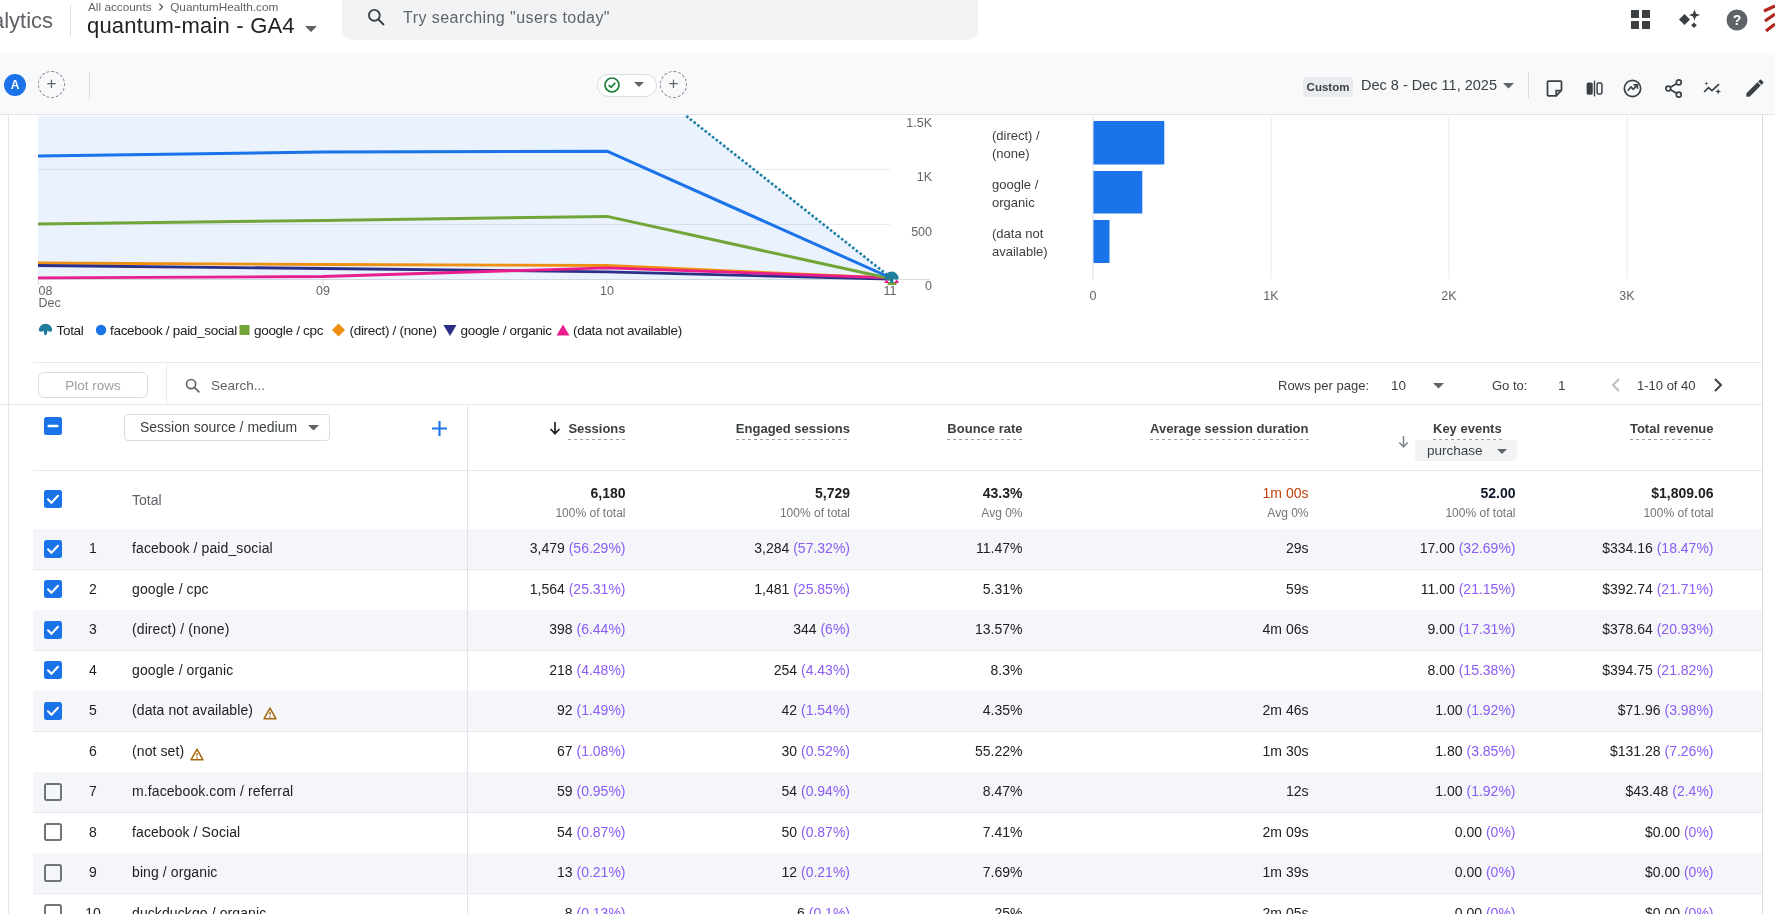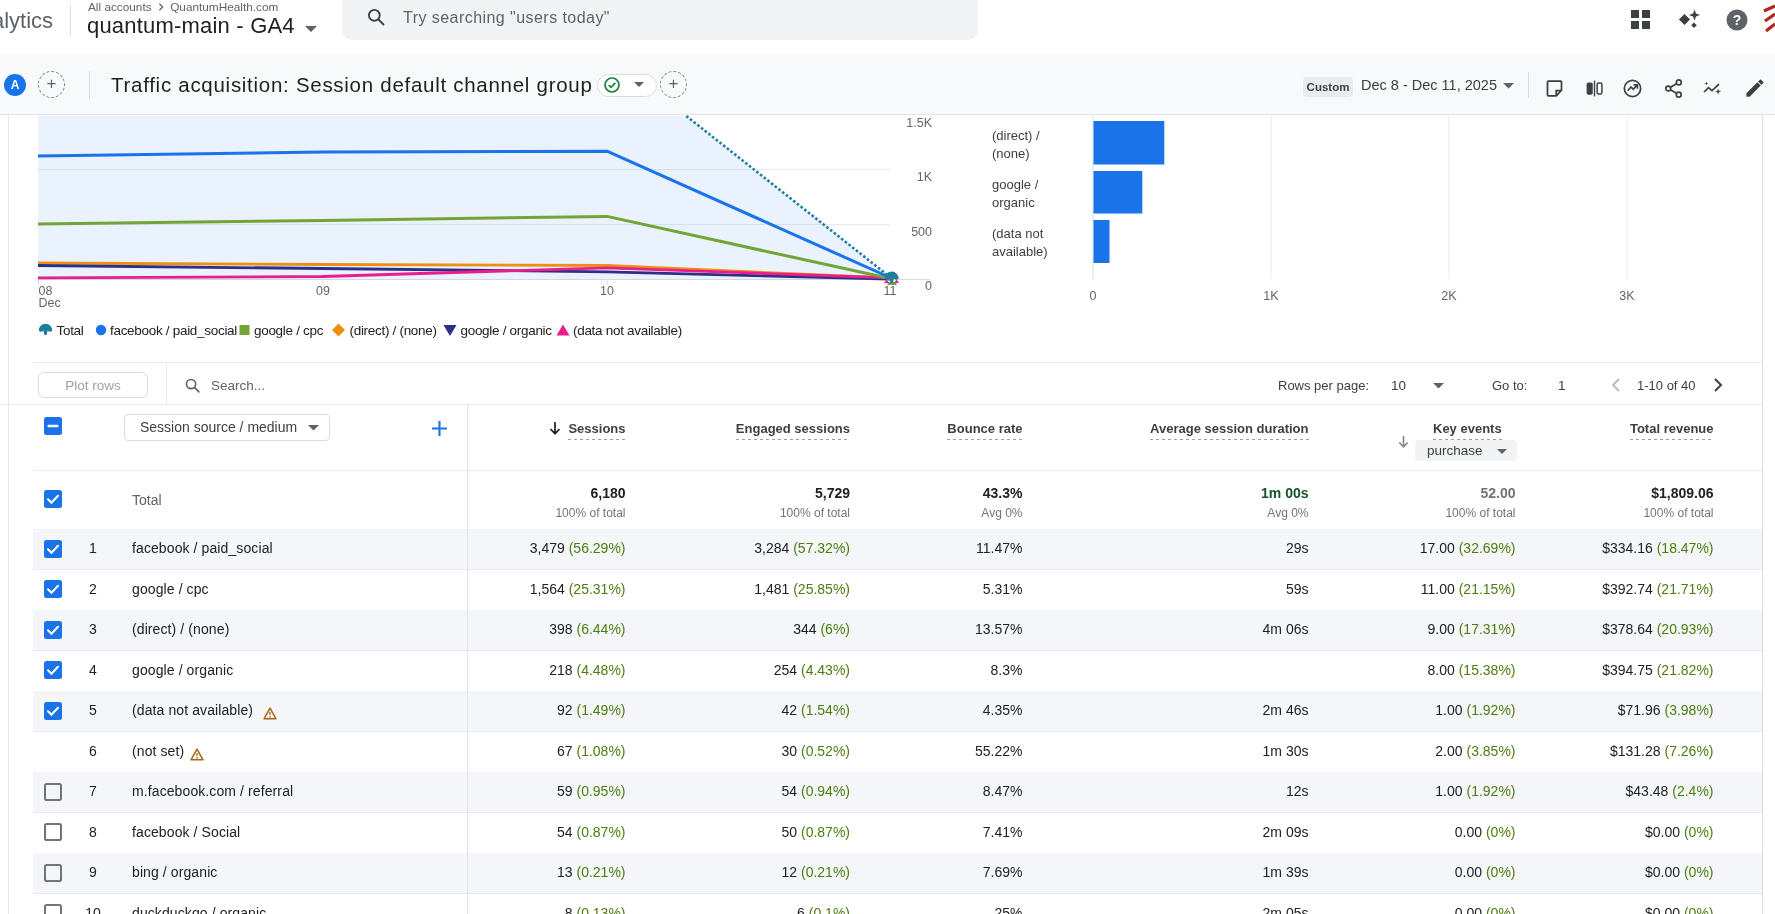--- a/index.html
+++ b/index.html
@@ -2,21 +2,21 @@
 <html><head><meta charset="utf-8">
 <style>
 *{margin:0;padding:0;box-sizing:border-box}
 html,body{width:1775px;height:914px;overflow:hidden;background:#fff;
  font-family:"Liberation Sans",sans-serif;-webkit-font-smoothing:antialiased}
 .abs{position:absolute}
 #page{position:relative;width:1775px;height:914px;background:#fff;overflow:hidden}
 .hr{position:absolute;height:1px;background:#e8eaed}
 .vr{position:absolute;width:1px;background:#dadce0}
 .num{color:#202124}
-.pct{color:#4d7c0f}
+.pct{color:#8b5cf6}
 .cell{position:absolute;font-size:14px;white-space:nowrap}
 .cellr{text-align:right}
 .dim{font-size:14px;color:#202124;font-weight:500;letter-spacing:.1px}
 .hdr{position:absolute;font-size:13px;color:#3c4043;font-weight:bold;white-space:nowrap;padding-bottom:4px;background-image:repeating-linear-gradient(90deg,#9aa0a6 0 3px,transparent 3px 6px);background-size:100% 1px;background-position:0 100%;background-repeat:no-repeat}
 </style></head><body>
 <div id="page">
 
 <div class="abs" style="left:-8px;top:8px;font-size:22px;color:#5f6368;">alytics</div>
 <div class="vr" style="left:70px;top:5px;height:31px"></div>
 <div class="abs" style="left:88px;top:0px;font-size:11.8px;color:#5f6368">All accounts <svg width="8" height="8" viewBox="0 0 10 10" style="margin:0 2px">
@@ -47,21 +47,20 @@
       <circle cx="11" cy="11" r="10.5" fill="#5f6368"></circle>
       <text x="11" y="15.8" font-size="14" font-weight="bold" fill="#fff" text-anchor="middle" font-family="Liberation Sans">?</text>
     </svg>
 <svg class="abs" style="left:1763px;top:3px" width="12" height="30" viewBox="0 0 12 30">
       <path d="M1 8 L12 3 M2 18 L12 11 M3 28 L12 21" stroke="#b3261e" stroke-width="3.2"></path>
     </svg>
 <div class="abs" style="left:0;top:53px;width:1775px;height:62px;background:#f8f9fa;border-bottom:1px solid #e1e4e8"></div>
 <div class="abs" style="left:4px;top:74px;width:22px;height:22px;border-radius:50%;background:#1a73e8;color:#fff;font-size:12px;font-weight:bold;text-align:center;line-height:22px">A</div>
 <div class="abs" style="left:38px;top:71px;width:27px;height:27px;border-radius:50%;border:1.6px dashed #80868b;color:#5f6368;font-size:17px;text-align:center;line-height:24px;font-weight:400">+</div>
 <div class="vr" style="left:89px;top:71px;height:28px"></div>
-<div class="abs" style="left:111px;top:73px;font-size:20.5px;color:#1f1f1f;letter-spacing:.72px">Traffic acquisition: Session default channel group</div>
 <div class="abs" style="left:597px;top:73.5px;width:60px;height:23px;border:1px solid #dadce0;border-radius:12px;background:#fff"></div>
 <svg class="abs" style="left:604px;top:77px" width="16" height="16" viewBox="0 0 16 16">
       <circle cx="8" cy="8" r="7" fill="none" stroke="#188038" stroke-width="1.7"></circle>
       <path d="M4.7 8.2 L7 10.4 L11.3 5.9" fill="none" stroke="#188038" stroke-width="1.7"></path>
     </svg>
 <svg class="abs" style="left:634px;top:82px" width="10" height="6">
       <path d="M0 0 L5 5 L10 0 Z" fill="#5f6368"></path>
     </svg>
 <div class="abs" style="left:660px;top:71px;width:27px;height:27px;border-radius:50%;border:1.6px dashed #80868b;color:#5f6368;font-size:17px;text-align:center;line-height:24px">+</div>
 <div class="abs" style="left:1303px;top:77px;width:50px;height:20px;background:#e9ebee;border-radius:4px;color:#3c4043;font-size:11.5px;font-weight:bold;text-align:center;line-height:20px">Custom</div>
@@ -228,22 +227,22 @@
 <div class="hdr" style="right:61.5px;top:421px">Total revenue</div>
 <div class="hr" style="left:33px;top:470px;width:1729px"></div>
 <svg class="abs" style="left:44px;top:490px" width="18" height="18">
       <rect width="18" height="18" rx="2.5" fill="#1a73e8"></rect>
       <path d="M4 9.3 L7.4 12.7 L14 5.8" fill="none" stroke="#fff" stroke-width="2.1" stroke-linecap="round"></path>
     </svg>
 <div class="abs" style="left:132px;top:492px;font-size:14px;color:#5f6368">Total</div>
 <div class="cell cellr" style="right:1149.5px;top:485px;font-weight:bold;color:#202124">6,180</div><div class="cell cellr" style="right:1149.5px;top:506px;font-size:12px;color:#70757a">100% of total</div>
 <div class="cell cellr" style="right:925px;top:485px;font-weight:bold;color:#202124">5,729</div><div class="cell cellr" style="right:925px;top:506px;font-size:12px;color:#70757a">100% of total</div>
 <div class="cell cellr" style="right:752.5px;top:485px;font-weight:bold;color:#202124">43.3%</div><div class="cell cellr" style="right:752.5px;top:506px;font-size:12px;color:#70757a">Avg 0%</div>
-<div class="cell cellr" style="right:466.5px;top:485px;font-weight:bold;color:#14532d">1m 00s</div><div class="cell cellr" style="right:466.5px;top:506px;font-size:12px;color:#70757a">Avg 0%</div>
-<div class="cell cellr" style="right:259.5px;top:485px;font-weight:bold;color:#737373">52.00</div><div class="cell cellr" style="right:259.5px;top:506px;font-size:12px;color:#70757a">100% of total</div>
+<div class="cell cellr" style="right:466.5px;top:485px;font-weight:normal;color:#c2410c">1m 00s</div><div class="cell cellr" style="right:466.5px;top:506px;font-size:12px;color:#70757a">Avg 0%</div>
+<div class="cell cellr" style="right:259.5px;top:485px;font-weight:bold;color:#0f172a">52.00</div><div class="cell cellr" style="right:259.5px;top:506px;font-size:12px;color:#70757a">100% of total</div>
 <div class="cell cellr" style="right:61.5px;top:485px;font-weight:bold;color:#202124">$1,809.06</div><div class="cell cellr" style="right:61.5px;top:506px;font-size:12px;color:#70757a">100% of total</div>
 <div class="abs" style="left:33px;top:528.7px;width:1729px;height:40.5px;background:#f4f6f9"></div>
 <div class="hr" style="left:33px;top:569.2px;width:1729px"></div>
 <svg class="abs" style="left:44px;top:539.95px" width="18" height="18">
       <rect width="18" height="18" rx="2.5" fill="#1a73e8"></rect>
       <path d="M4 9.3 L7.4 12.7 L14 5.8" fill="none" stroke="#fff" stroke-width="2.1" stroke-linecap="round"></path>
     </svg>
 <div class="abs" style="left:80px;top:540.45px;width:26px;text-align:center;font-size:14px;color:#202124">1</div>
 <div class="dim abs" style="left:132px;top:540.45px;white-space:nowrap">facebook / paid_social</div>
 <div class="cell cellr" style="right:1149.5px;top:540.45px"><span class="num">3,479</span> <span class="pct">(56.29%)</span></div>
@@ -308,21 +307,21 @@
 <div class="cell cellr" style="right:259.5px;top:702.45px"><span class="num">1.00</span> <span class="pct">(1.92%)</span></div>
 <div class="cell cellr" style="right:61.5px;top:702.45px"><span class="num">$71.96</span> <span class="pct">(3.98%)</span></div>
 <div class="hr" style="left:33px;top:771.7px;width:1729px"></div>
 <div class="abs" style="left:80px;top:742.95px;width:26px;text-align:center;font-size:14px;color:#202124">6</div>
 <div class="dim abs" style="left:132px;top:742.95px;white-space:nowrap">(not set)</div>
 <span id="warn6"></span>
 <div class="cell cellr" style="right:1149.5px;top:742.95px"><span class="num">67</span> <span class="pct">(1.08%)</span></div>
 <div class="cell cellr" style="right:925px;top:742.95px"><span class="num">30</span> <span class="pct">(0.52%)</span></div>
 <div class="cell cellr" style="right:752.5px;top:742.95px"><span class="num">55.22%</span></div>
 <div class="cell cellr" style="right:466.5px;top:742.95px"><span class="num">1m 30s</span></div>
-<div class="cell cellr" style="right:259.5px;top:742.95px"><span class="num">2.00</span> <span class="pct">(3.85%)</span></div>
+<div class="cell cellr" style="right:259.5px;top:742.95px"><span class="num">1.80</span> <span class="pct">(3.85%)</span></div>
 <div class="cell cellr" style="right:61.5px;top:742.95px"><span class="num">$131.28</span> <span class="pct">(7.26%)</span></div>
 <div class="abs" style="left:33px;top:771.7px;width:1729px;height:40.5px;background:#f4f6f9"></div>
 <div class="hr" style="left:33px;top:812.2px;width:1729px"></div>
 <svg class="abs" style="left:44px;top:782.95px" width="18" height="18">
       <rect x="1" y="1" width="16" height="16" rx="1.8" fill="none" stroke="#70757a" stroke-width="2"></rect>
     </svg>
 <div class="abs" style="left:80px;top:783.45px;width:26px;text-align:center;font-size:14px;color:#202124">7</div>
 <div class="dim abs" style="left:132px;top:783.45px;white-space:nowrap">m.facebook.com / referral</div>
 <div class="cell cellr" style="right:1149.5px;top:783.45px"><span class="num">59</span> <span class="pct">(0.95%)</span></div>
 <div class="cell cellr" style="right:925px;top:783.45px"><span class="num">54</span> <span class="pct">(0.94%)</span></div>

